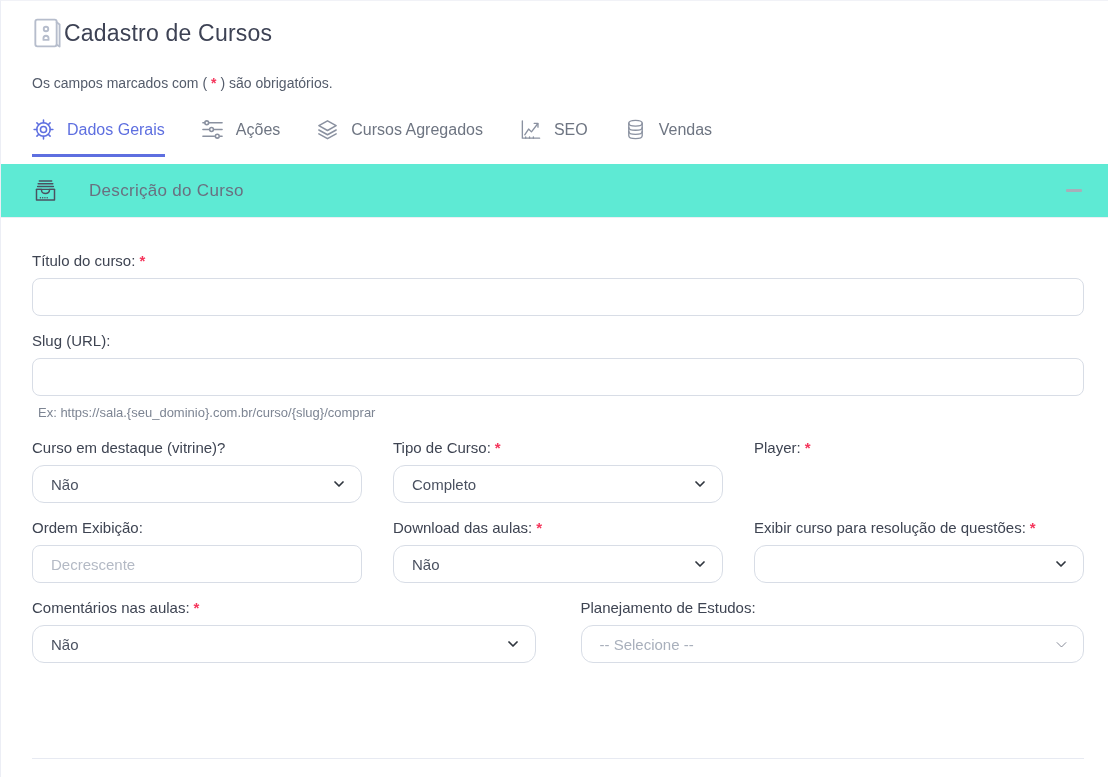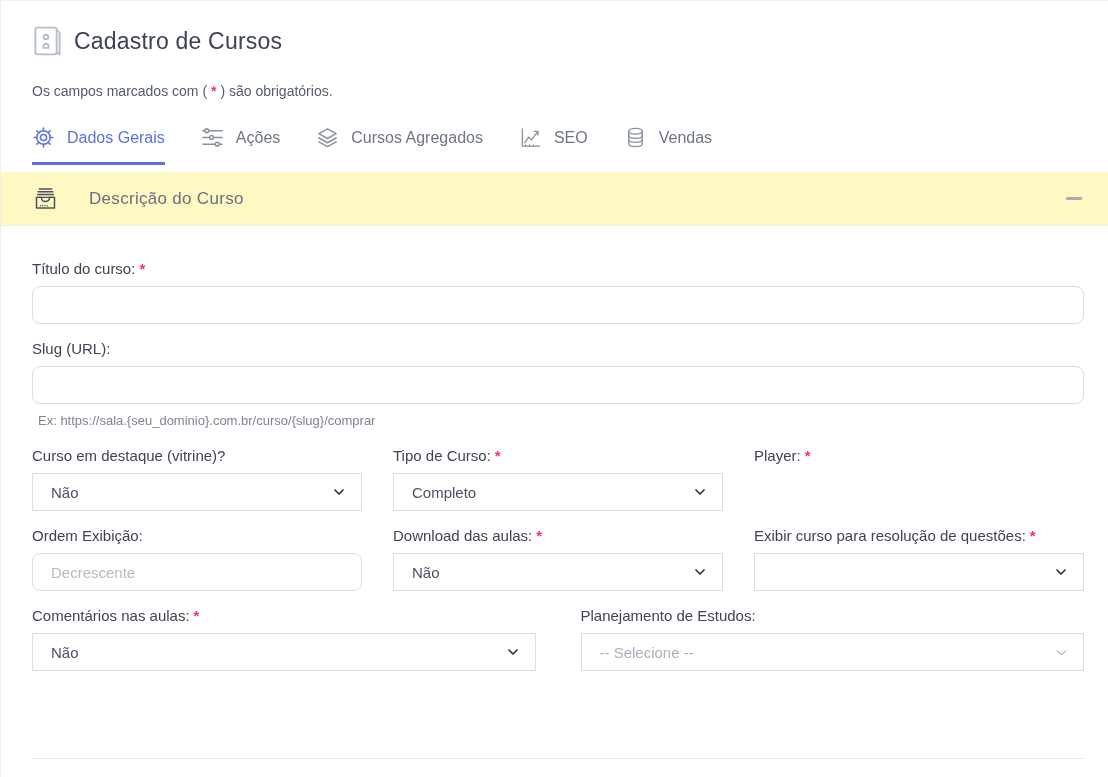--- a/index.html
+++ b/index.html
@@ -7,41 +7,41 @@
   body {
     font-family:"Liberation Sans", sans-serif;
     background:#ffffff;
     color:#3e4452;
     position:relative;
   }
   .page { width:1108px; height:777px; position:relative; border-left:1px solid #eceef5; border-top:1px solid #f1f2f7; }
   .content-pad { padding-left:31px; padding-right:24px; }
 
   
-  .hdr { display:flex; align-items:center; gap:10px; padding-top:22px; }
+  .hdr { display:flex; align-items:center; padding-top:14px; }
   .hdr .book { width:32px; height:36px; color:#b6bdcc; flex:0 0 auto; }
   .hdr h1 { font-size:23px; font-weight:500; color:#3d4254; letter-spacing:.2px; }
 
   
   .note { margin-top:24px; font-size:14px; color:#545c6b; }
   .req { color:#f5365c; font-weight:bold; }
   .note .req { margin:0 4px; }
 
   
   .tabs { display:flex; align-items:flex-end; gap:36px; margin-top:27px; }
   .tab { display:flex; align-items:center; gap:12px; padding-bottom:13px; border-bottom:3px solid transparent; cursor:pointer; }
   .tab .ticon { width:23px; height:23px; color:#8a91a0; }
   .tab .tlabel { font-size:16px; color:#6e7582; white-space:nowrap; }
   .tab.active { border-bottom-color:#5e6fe0; }
   .tab.active .ticon { color:#5e6fe0; }
   .tab.active .tlabel { color:#5e6fe0; }
 
   
   .section-bar {
-    margin-top:7px; height:54px; background:#fef9c3;
+    margin-top:7px; height:54px; background:#5eead4;
     display:flex; align-items:center; border-bottom:1px solid #eceef4;
   }
   .section-bar .sicon { width:27px; height:27px; color:#4b5160; margin-left:31px; flex:0 0 auto; }
   .section-bar .stitle { font-size:17px; color:#6a7080; margin-left:30px; letter-spacing:.3px; }
   .section-bar .collapse { margin-left:auto; margin-right:24px; width:20px; height:20px; display:flex; align-items:center; justify-content:center; cursor:pointer; }
   .section-bar .collapse .dash { width:16px; height:3px; background:#a8aeb9; border-radius:1px; }
 
   
   .form { padding-top:34px; }
   .fg { margin-bottom:16px; }
@@ -53,21 +53,21 @@
     padding:18px 18px; font-size:15px; color:#4a5160; background:#fff; outline:none;
     font-family:"Liberation Sans", sans-serif;
   }
   .tinput::placeholder { color:#b4bac5; opacity:1; }
   .helper { margin-top:8px; padding-left:6px; font-size:13px; line-height:17px; color:#7d8593; }
 
   .grid3 { display:grid; grid-template-columns:repeat(3,1fr); column-gap:31px; margin-bottom:16px; }
   .grid2 { display:grid; grid-template-columns:repeat(2,1fr); column-gap:45px; margin-bottom:0; }
 
   .select {
-    height:38px; border:1px solid #d8dde6; border-radius:0; background:#fff;
+    height:38px; border:1px solid #d8dde6; border-radius:12px; background:#fff;
     display:flex; align-items:center; padding:0 14px 0 18px; cursor:pointer;
   }
   .select .sval { font-size:15px; color:#4a5160; flex:1 1 auto; white-space:nowrap; overflow:hidden; }
   .select .chev { width:16px; height:16px; color:#30363f; flex:0 0 auto; }
   .select.s2 .sval { color:#a9b0bc; }
   .select.s2 .chev { color:#6a7080; width:15px; height:15px; }
 
   .bottom-divider { position:absolute; left:31px; right:24px; top:757px; height:1px; background:#e7eaf2; }
   svg { display:block; }
 </style>

